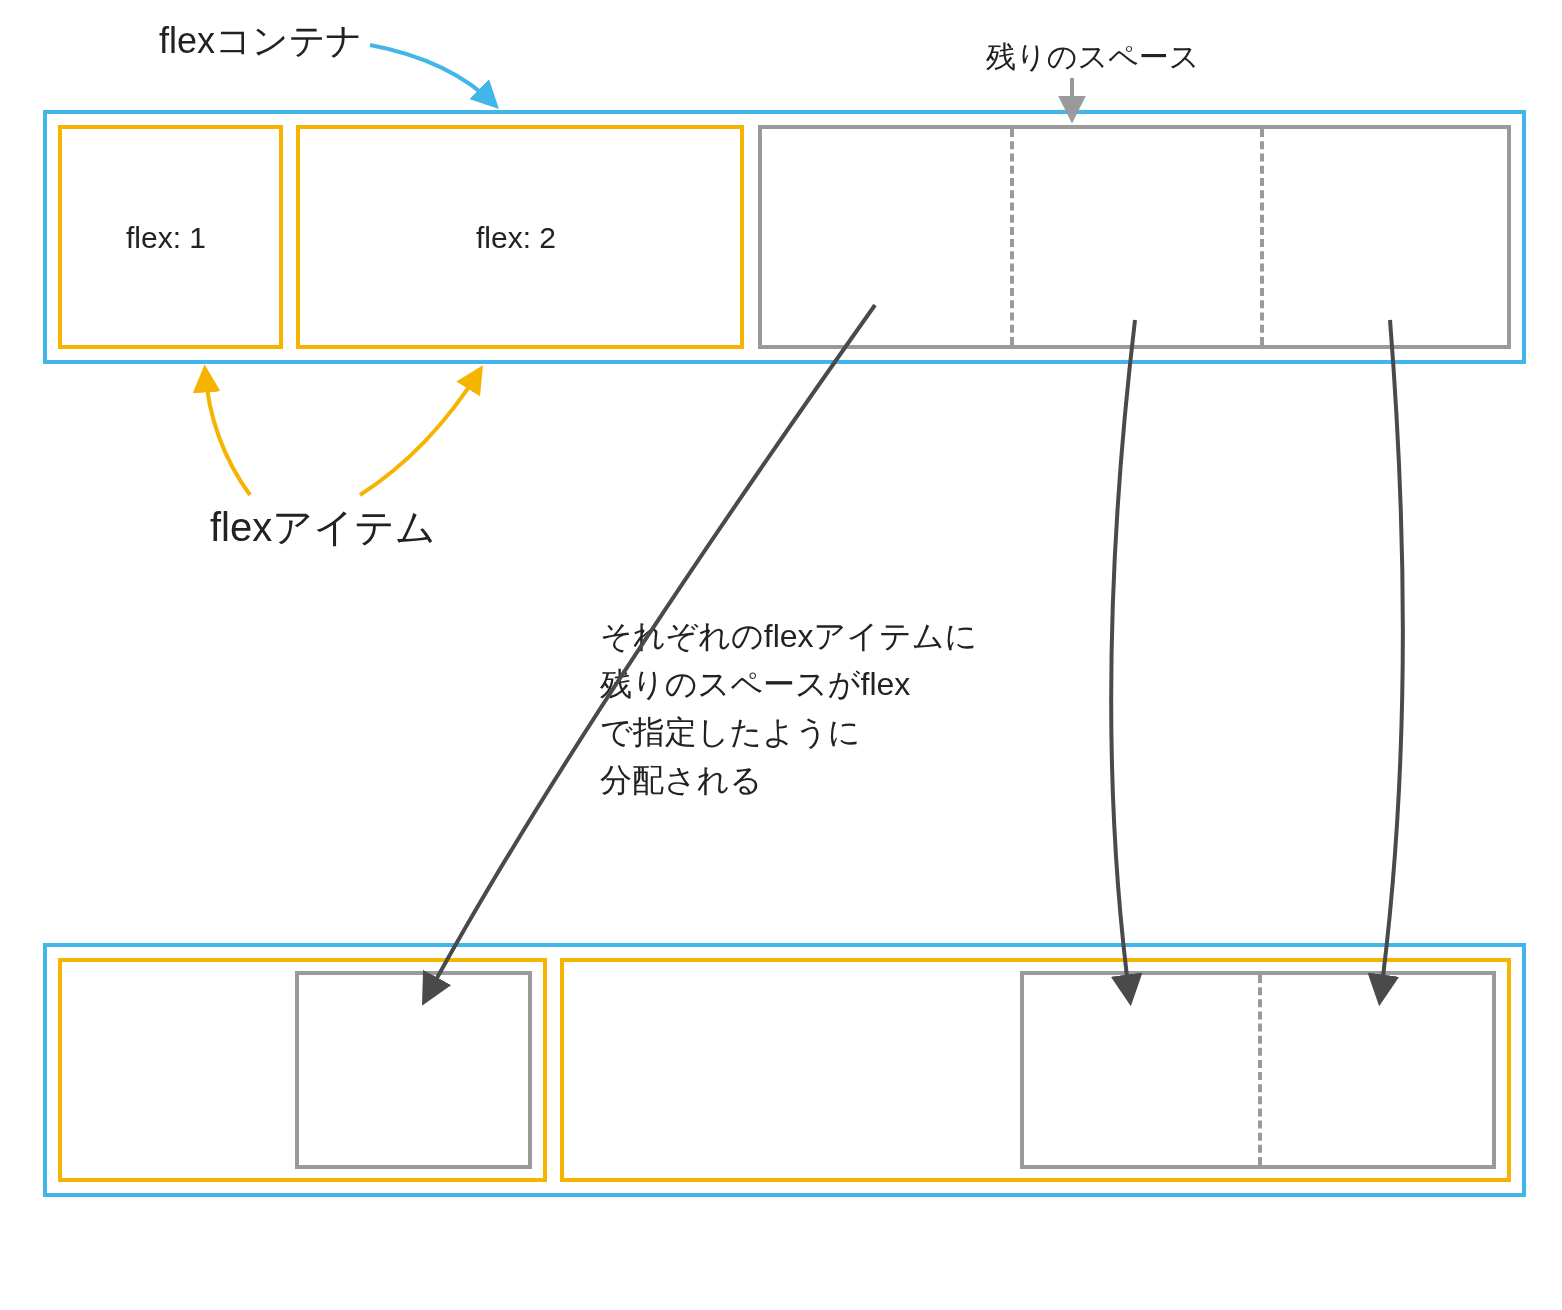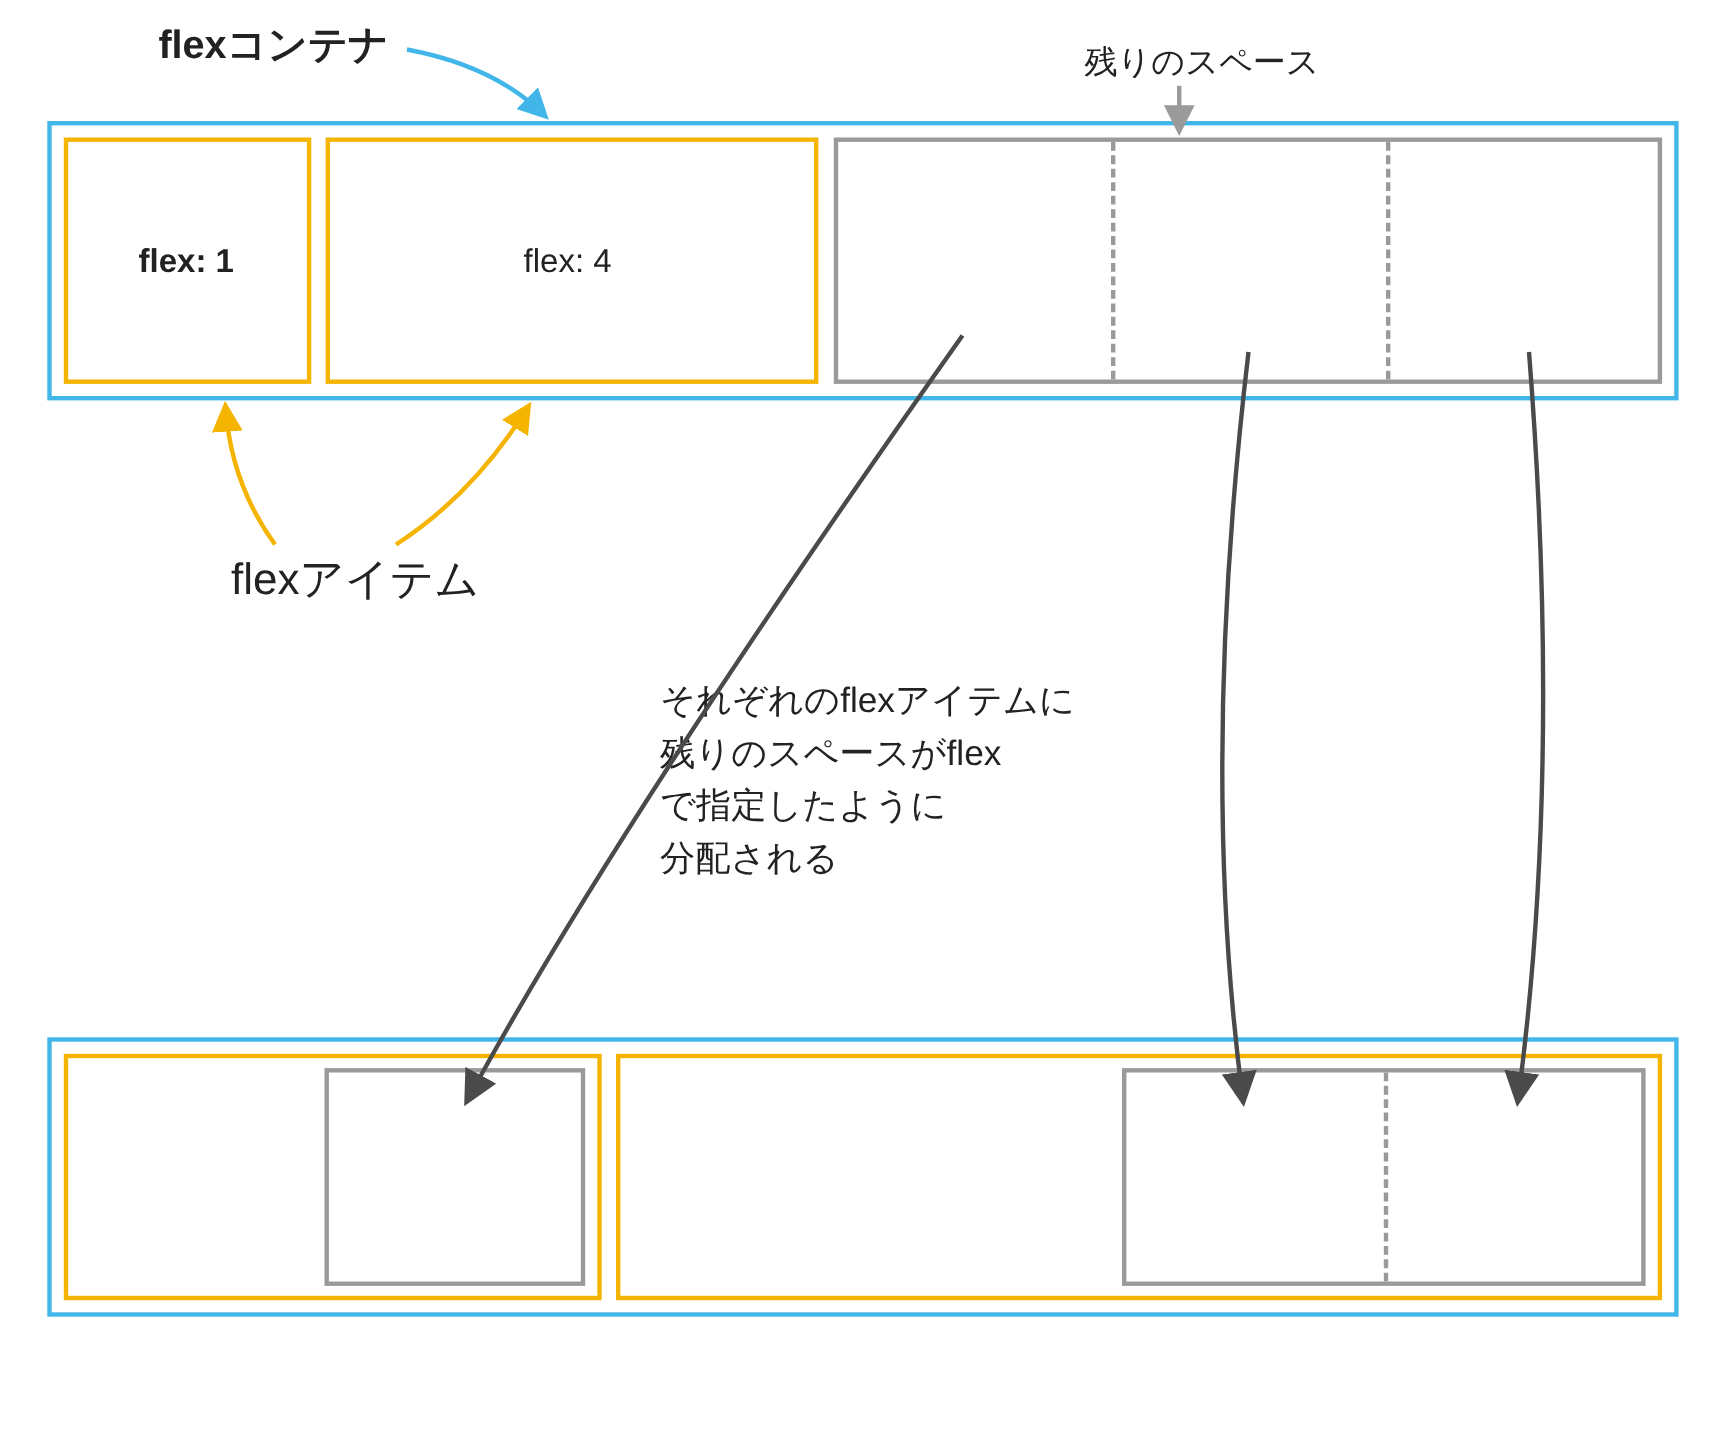--- a/index.html
+++ b/index.html
@@ -47,32 +47,32 @@
     position: absolute;
     left: 0; top: 0;
     width: 1562px;
     height: 1310px;
     pointer-events: none;
   }
 </style>
 </head>
 <body>
 
-<div class="label" style="left:144px; top:14px; font-size:36px;font-weight:bold;">flexコンテナ</div>
+<div class="label" style="left:159px; top:14px; font-size:36px;">flexコンテナ</div>
 
 <div class="label" style="left:960px; top:34px; font-size:30px;margin-left:26px;">残りのスペース</div>
 
 <div class="flex-container" style="left:43px; top:110px; width:1483px; height:254px;">
 
   <div class="flex-item" style="left:11px; top:11px; width:225px; height:224px;">
-    <div class="item-text" style="left:64px; top:92px;font-weight:bold;">flex: 1</div>
+    <div class="item-text" style="left:64px; top:92px;">flex: 1</div>
   </div>
 
   <div class="flex-item" style="left:249px; top:11px; width:448px; height:224px;">
-    <div class="item-text" style="left:176px; top:92px;">flex: 4</div>
+    <div class="item-text" style="left:176px; top:92px;">flex: 2</div>
   </div>
 
   <div class="grey-box" style="left:711px; top:11px; width:753px; height:224px;">
     <div class="dashed-divider" style="left:248px;"></div>
     <div class="dashed-divider" style="left:498px;"></div>
   </div>
 </div>
 
 <div class="label" style="left:210px; top:497px; font-size:40px;">flexアイテム</div>
 

